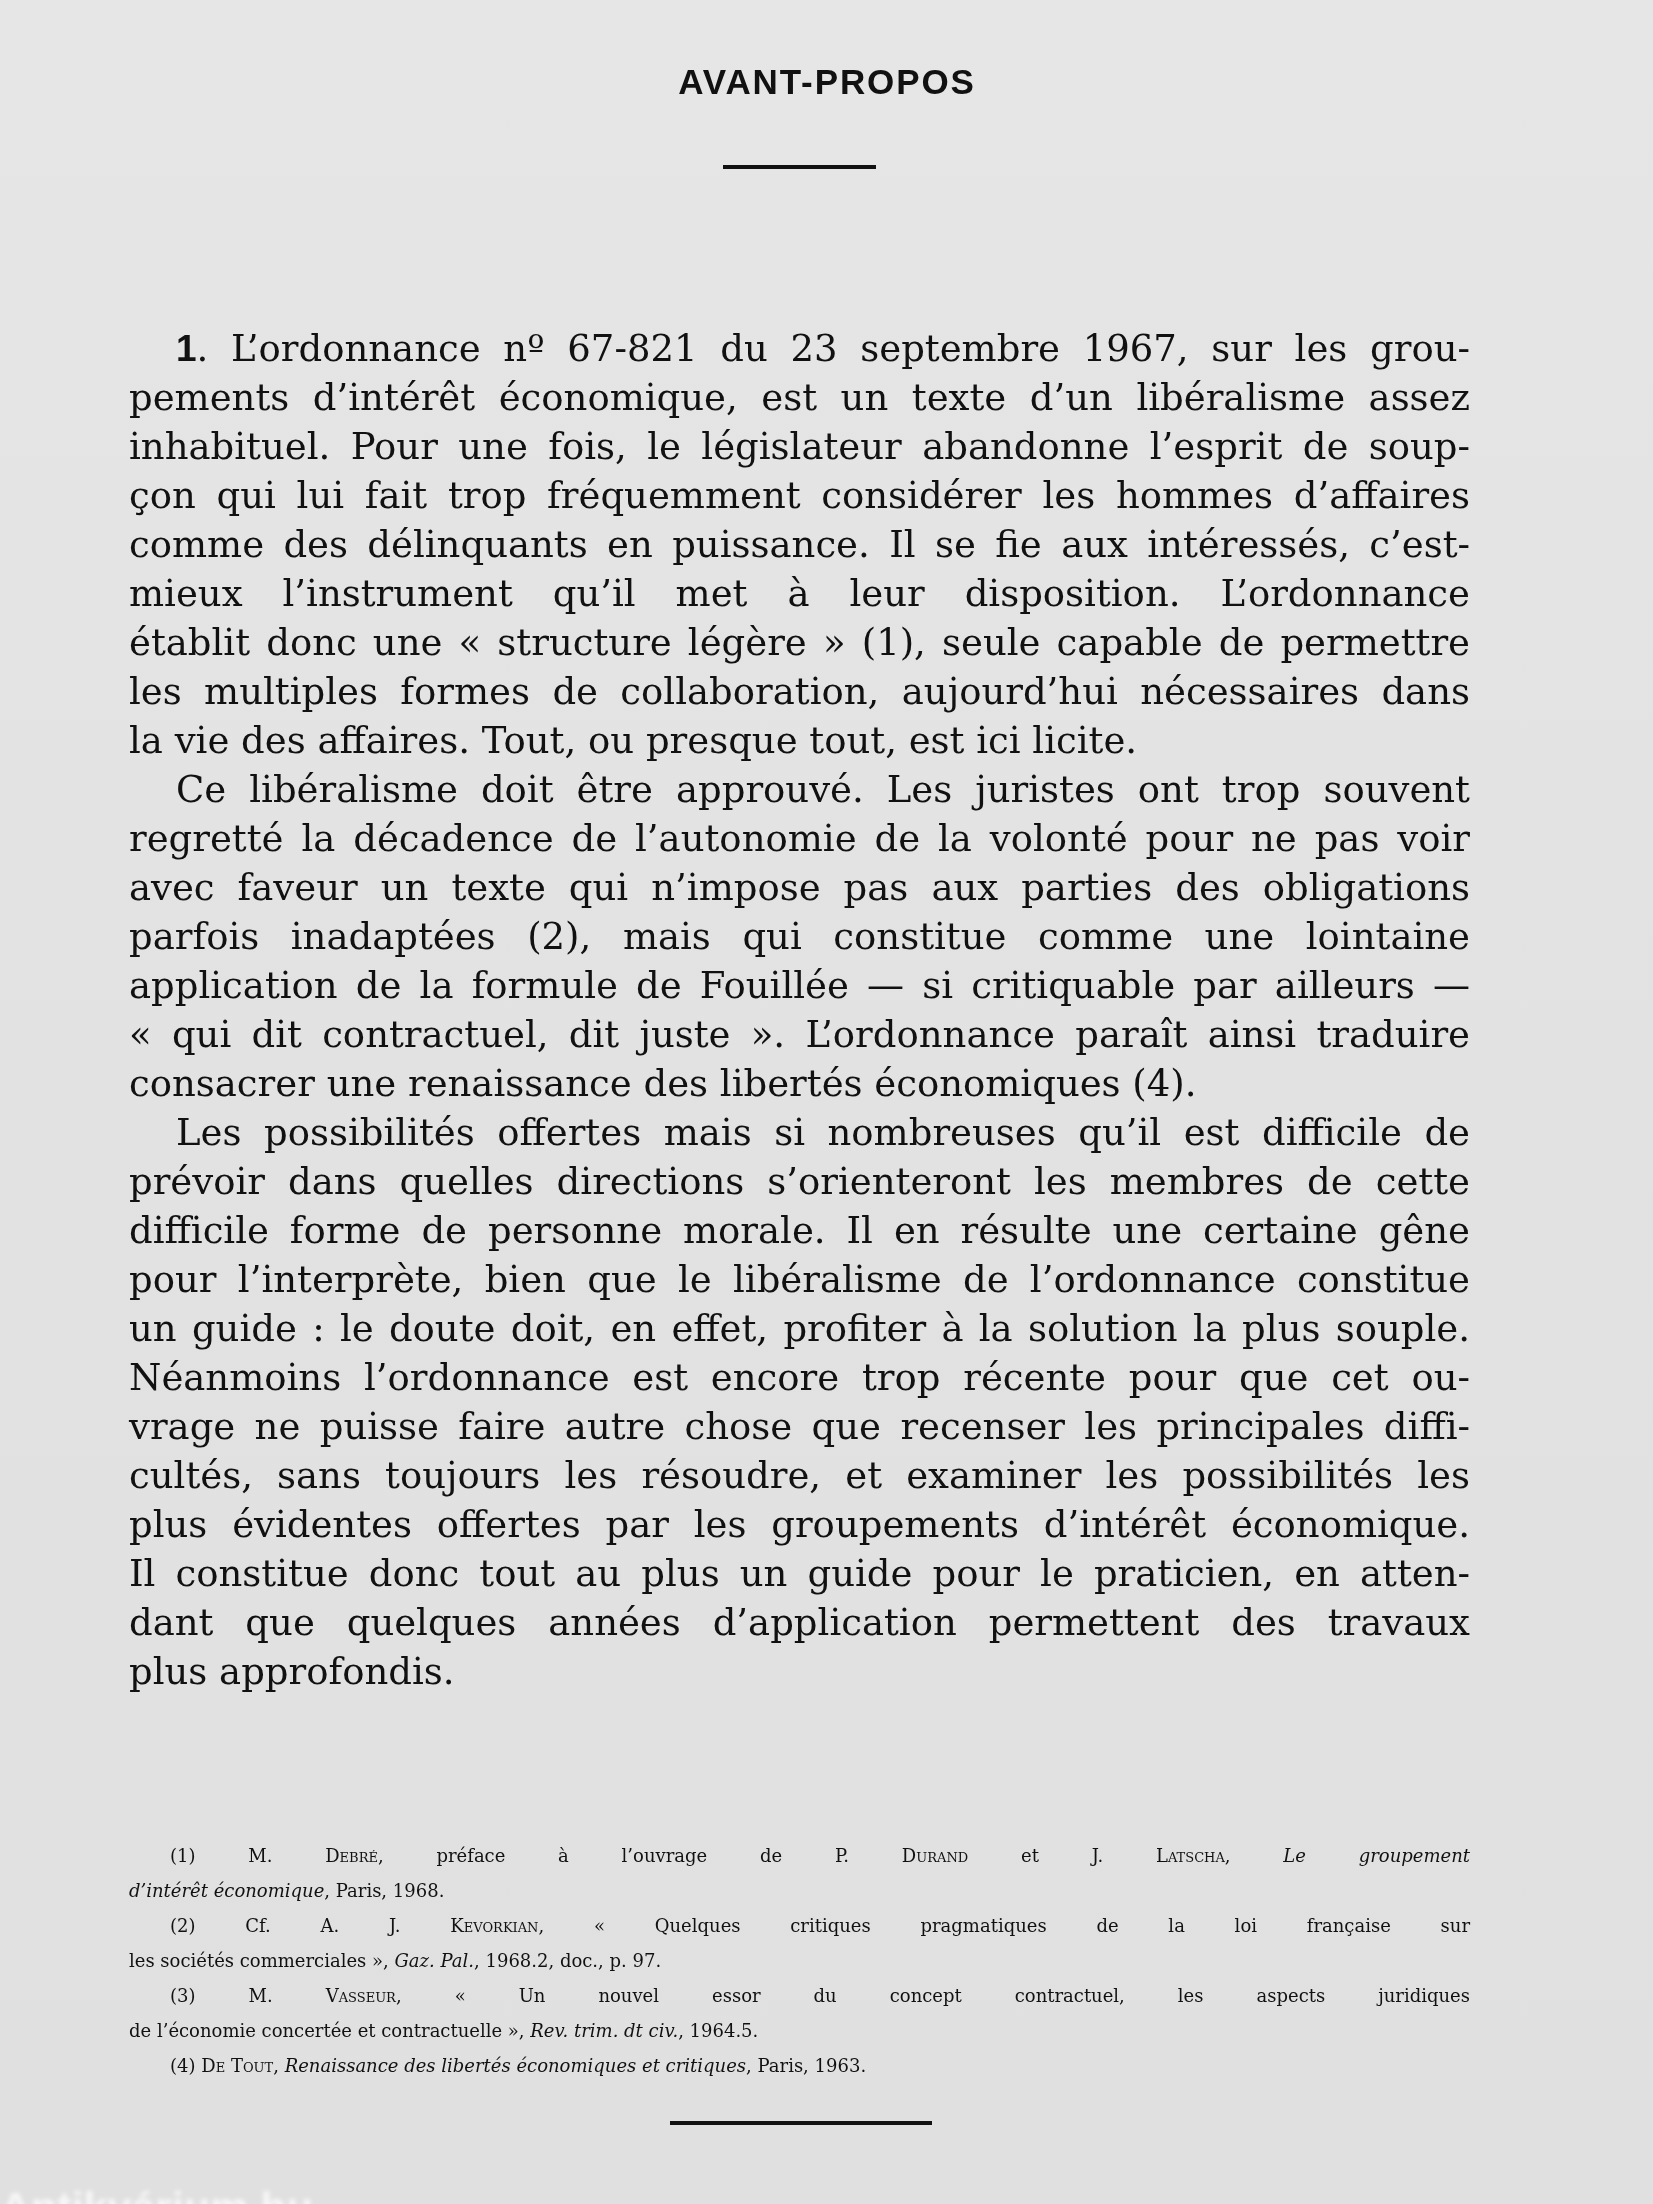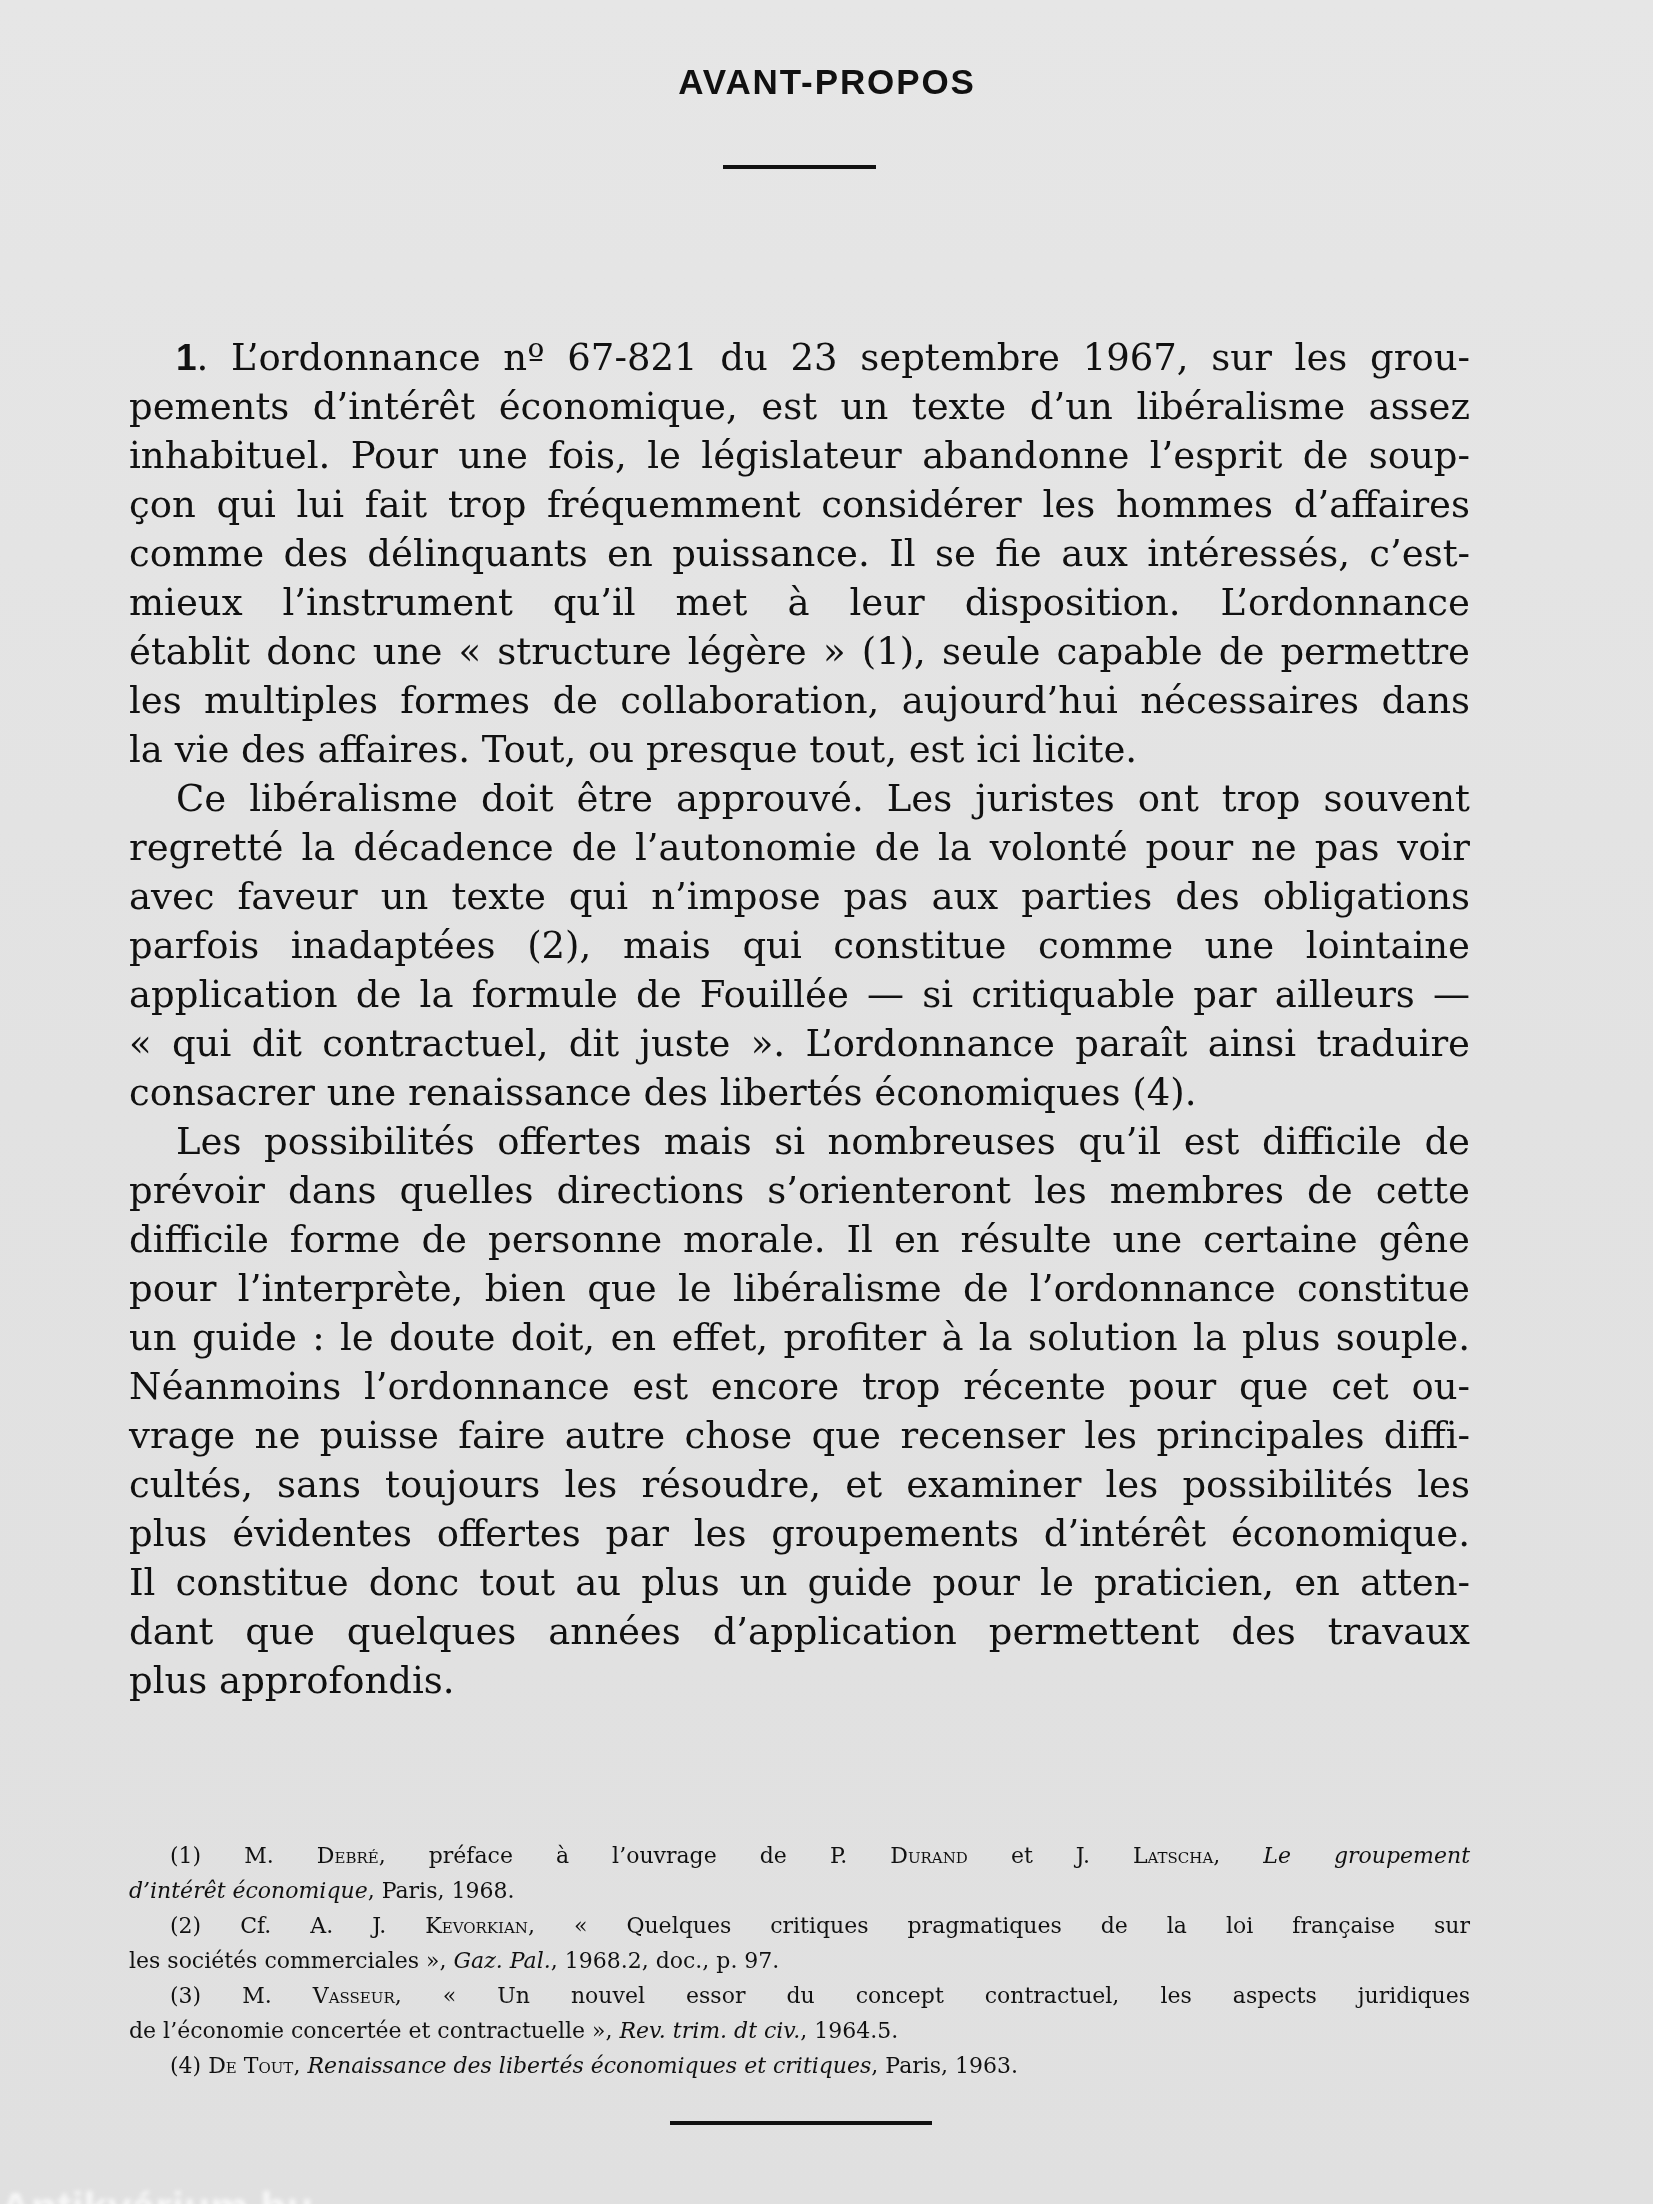--- a/index.html
+++ b/index.html
@@ -44,21 +44,21 @@
 
   .body-text {
     position: absolute;
     left: 129px;
     top: 328px;
     width: 1341px;
   }
   .line {
     display: block;
     height: 49px;
-    line-height: 60px;
+    line-height: 42px;
     font-size: 37px;
     white-space: nowrap;
     text-align: justify;
     text-align-last: justify;
     letter-spacing: 0px;
   }
   .line.last { text-align-last: left; }
   .line.indent { padding-left: 47px; }
   .num {
     font-family: "Liberation Sans", "DejaVu Sans", sans-serif;
@@ -68,21 +68,21 @@
   .footnotes {
     position: absolute;
     left: 129px;
     top: 1838px;
     width: 1341px;
   }
   .fn-line {
     display: block;
     height: 35px;
     line-height: 35px;
-    font-size: 22px;
+    font-size: 18px;
     white-space: nowrap;
     text-align: justify;
     text-align-last: justify;
   }
   .fn-line.last { text-align-last: left; }
   .fn-line.indent { padding-left: 41px; }
   .sc { font-variant: small-caps; }
   .it { font-style: italic; }
 
   .watermark {

